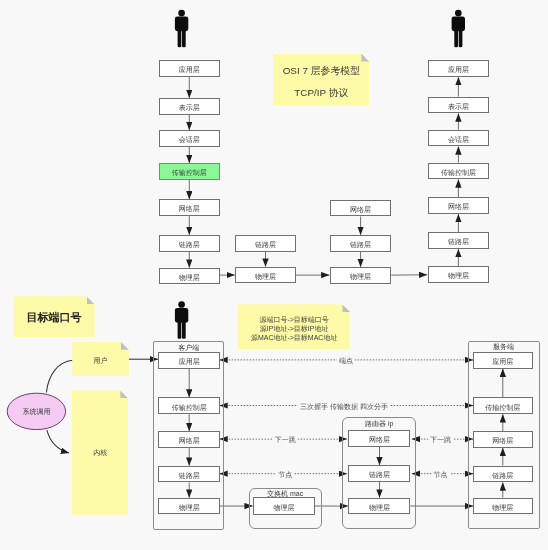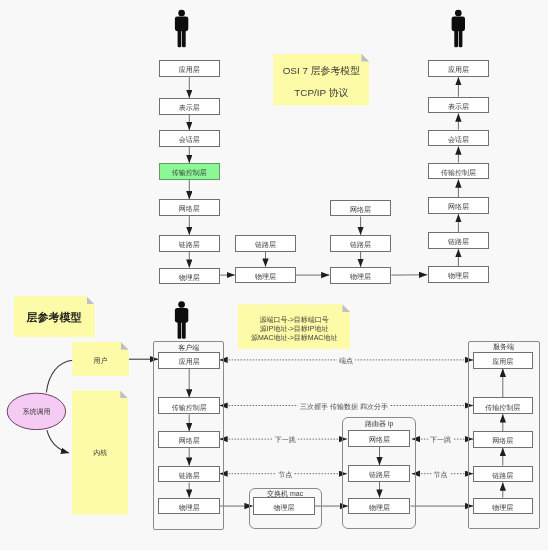--- a/index.html
+++ b/index.html
@@ -165,21 +165,21 @@
   <div class="box" style="left:472.6px;top:465.6px;width:60.3px;height:16.9px">链路层</div>
   <div class="box" style="left:472.6px;top:497.6px;width:60.3px;height:16.9px">物理层</div>
 
   <div class="note" style="left:273.3px;top:53.6px;width:96.1px;height:52px">
     <div class="fold"></div>
     <div class="txt" style="top:6.5px;line-height:21.5px;font-size:9.9px">OSI  7 层参考模型
 TCP/IP  协议</div>
   </div>
   <div class="note" style="left:13.6px;top:296.3px;width:81px;height:40.7px">
     <div class="fold"></div>
-    <div class="txt" style="top:15px;font-size:11px;font-weight:bold;color:#23231c;line-height:12px">层参考模型</div>
+    <div class="txt" style="top:15px;font-size:11px;font-weight:bold;color:#23231c;line-height:12px">目标端口号</div>
   </div>
   <div class="note" style="left:72.3px;top:341.8px;width:56.6px;height:34.5px">
     <div class="fold"></div>
     <div class="txt" style="top:13px">用户</div>
   </div>
   <div class="note" style="left:71.9px;top:390.4px;width:56.5px;height:124.3px">
     <div class="fold"></div>
     <div class="txt" style="top:57px">内核</div>
   </div>
   <div class="note" style="left:237.8px;top:304.2px;width:112.7px;height:45.1px">

